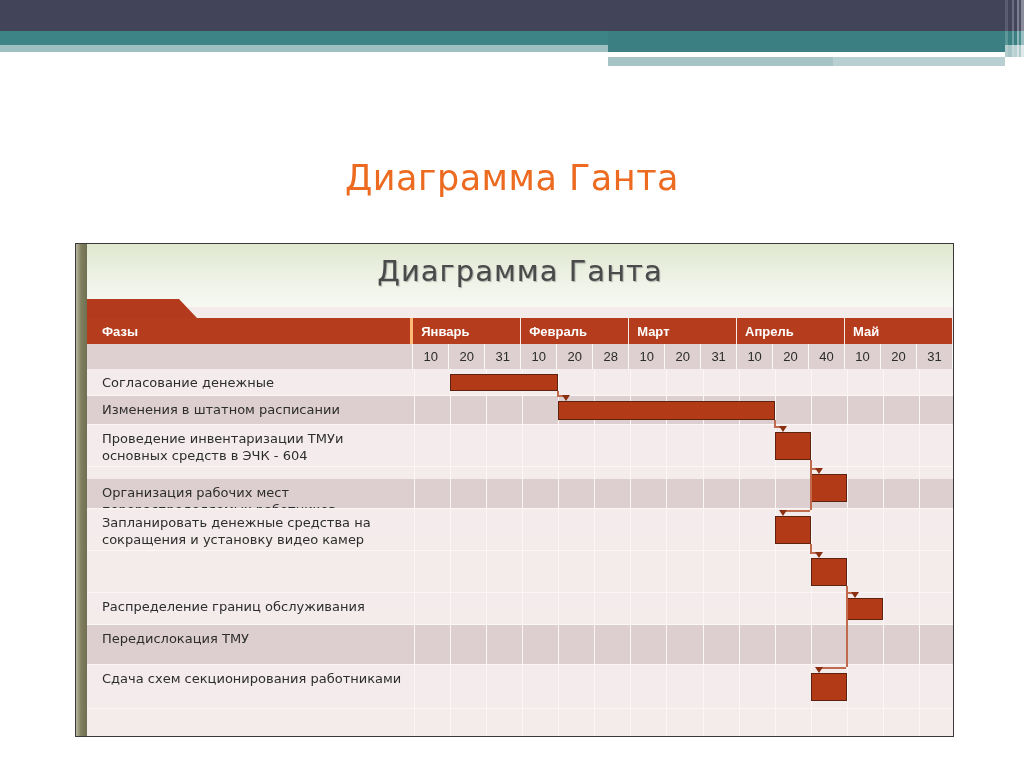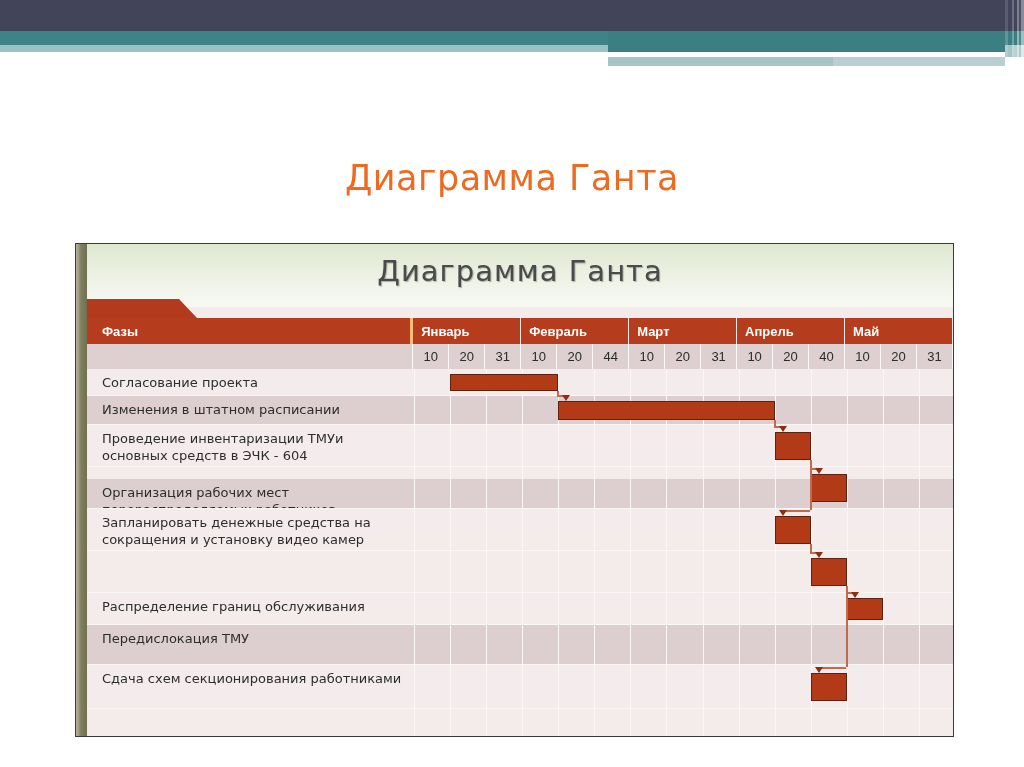--- a/index.html
+++ b/index.html
@@ -178,35 +178,35 @@
       <div class="month-cell" style="width: 108.2px;">Май</div>
     </div>
 
   <div id="day-row">
     <div class="spacer"></div>
   <div class="day-cell" style="width: 36.0667px;">10</div>
       <div class="day-cell" style="width: 36.0667px;">20</div>
       <div class="day-cell" style="width: 36.0667px;">31</div>
       <div class="day-cell" style="width: 36.0667px;">10</div>
       <div class="day-cell" style="width: 36.0667px;">20</div>
-      <div class="day-cell" style="width: 36.0667px;">44</div>
+      <div class="day-cell" style="width: 36.0667px;">28</div>
       <div class="day-cell" style="width: 36.0667px;">10</div>
       <div class="day-cell" style="width: 36.0667px;">20</div>
       <div class="day-cell" style="width: 36.0667px;">31</div>
       <div class="day-cell" style="width: 36.0667px;">10</div>
       <div class="day-cell" style="width: 36.0667px;">20</div>
       <div class="day-cell" style="width: 36.0667px;">40</div>
       <div class="day-cell" style="width: 36.0667px;">10</div>
       <div class="day-cell" style="width: 36.0667px;">20</div>
       <div class="day-cell" style="width: 36.0667px;">31</div>
     </div>
 
   <div id="grid-body">
       <div class="row odd" style="top: 0px; height: 27px;">
-        <div class="row-label">Согласование проекта</div>
+        <div class="row-label">Согласование денежные</div>
       </div>
       <div class="hline" style="top: 26px;"></div>
       <div class="row even" style="top: 27px; height: 29px;">
         <div class="row-label">Изменения в штатном расписании</div>
       </div>
       <div class="hline" style="top: 55px;"></div>
       <div class="row odd" style="top: 56px; height: 42px;">
         <div class="row-label">Проведение инвентаризации ТМУи основных средств в ЭЧК - 604</div>
       </div>
       <div class="hline" style="top: 97px;"></div>

